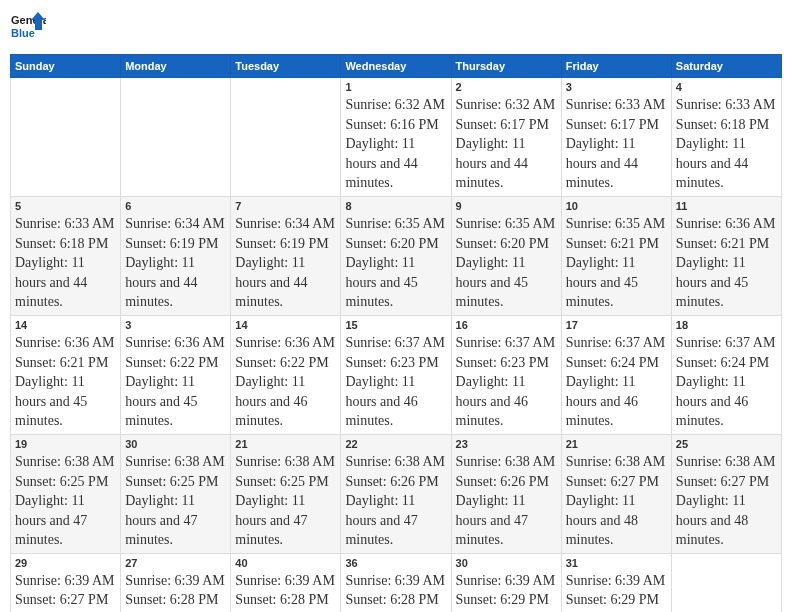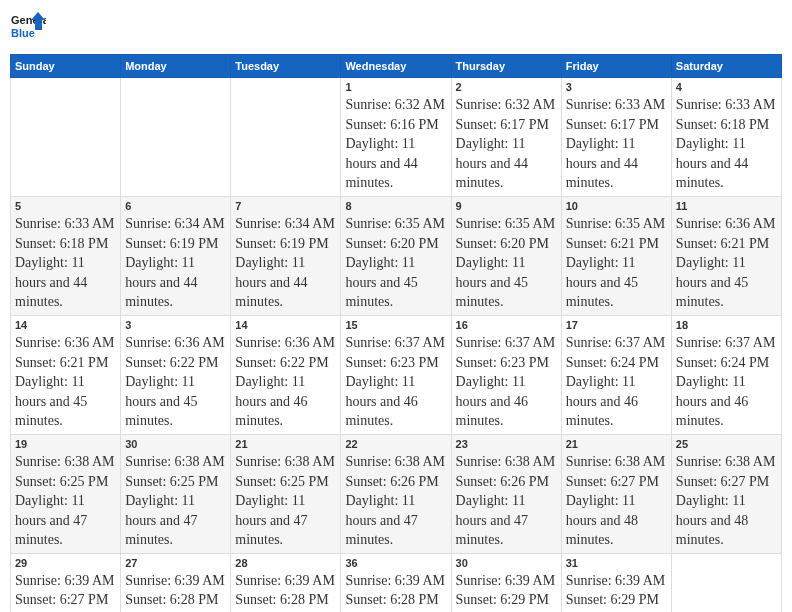--- a/index.html
+++ b/index.html
@@ -290,21 +290,21 @@
 Sunset: 6:27 PM
 Daylight: 11 hours and 48 minutes.</div>
           </td>
           <td>
             <span class="day-num">27</span>
             <div class="day-info" style="white-space: pre-line;">Sunrise: 6:39 AM
 Sunset: 6:28 PM
 Daylight: 11 hours and 48 minutes.</div>
           </td>
           <td>
-            <span class="day-num">28</span>
+            <span class="day-num">40</span>
             <div class="day-info" style="white-space: pre-line;">Sunrise: 6:39 AM
 Sunset: 6:28 PM
 Daylight: 11 hours and 49 minutes.</div>
           </td>
           <td>
             <span class="day-num">36</span>
             <div class="day-info" style="white-space: pre-line;">Sunrise: 6:39 AM
 Sunset: 6:28 PM
 Daylight: 11 hours and 49 minutes.</div>
           </td>

